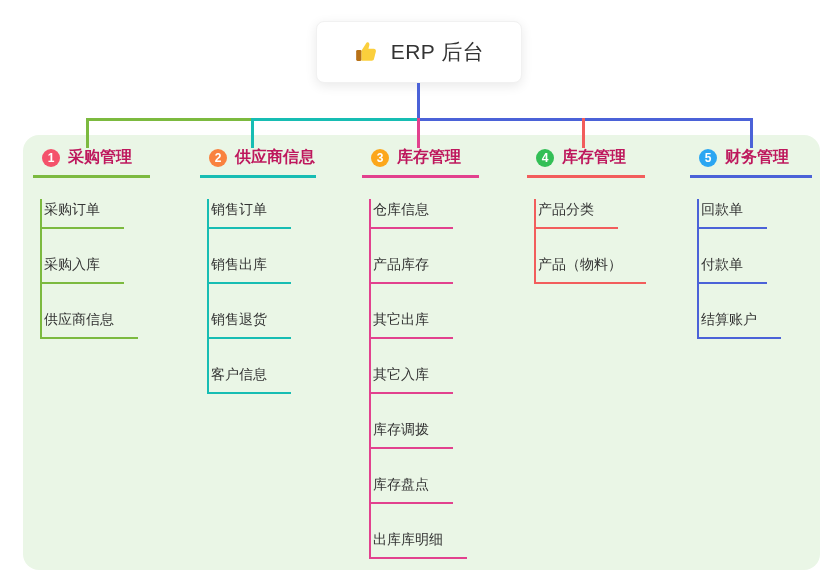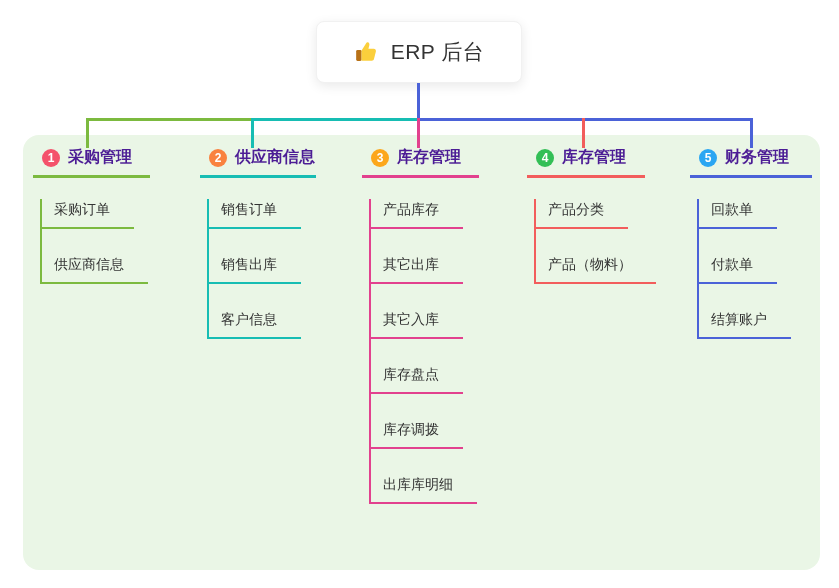--- a/index.html
+++ b/index.html
@@ -45,34 +45,34 @@
   .b3{left:362px;--hw:117px;}
   .b4{left:527px;--hw:118px;}
   .b5{left:690px;--hw:122px;}
   .hdr{
     width:var(--hw);box-sizing:border-box;
     display:flex;align-items:center;gap:8px;
     padding:0 4px 7px 9px;
     border-bottom:3px solid var(--c);
     cursor:pointer;
   }
-  .hdr .htitle{font-size:16px;font-weight:600;color:#4c1d95;white-space:nowrap;}
+  .hdr .htitle{font-size:16px;font-weight:600;color:#be185d;white-space:nowrap;}
   .badge{
     width:18px;height:18px;border-radius:50%;flex:0 0 auto;
     background:var(--badge);color:#fff;font-size:12px;font-weight:600;
     display:flex;align-items:center;justify-content:center;line-height:1;
   }
   .children{
     margin-left:7px;
     border-left:2px solid var(--c);
   }
   .child{
     width:fit-content;
     margin-top:25px;
-    padding:0 24px 8px 12px;
+    padding:0 24px 8px 2px;
     border-bottom:2px solid var(--c);
     font-size:14px;line-height:20px;color:#333;white-space:nowrap;
     cursor:pointer;
   }
   .child:first-child{margin-top:21px;}
 </style>
 </head>
 <body>
 
 <div class="panel"></div>
@@ -95,47 +95,50 @@
 <div class="vline drop drop-4"></div>
 <div class="vline drop drop-5"></div>
 
 <div class="branch b1" style="--c: #7cba3f; --badge: #f4526b;">
   <div class="hdr">
     <span class="badge">1</span>
     <span class="htitle">采购管理</span>
   </div>
   <div class="children">
     <div class="child">采购订单</div>
+    <div class="child">采购入库</div>
     <div class="child">供应商信息</div>
   </div>
 </div>
 
 <div class="branch b2" style="--c: #17bdb3; --badge: #f9823f;">
   <div class="hdr">
     <span class="badge">2</span>
     <span class="htitle">供应商信息</span>
   </div>
   <div class="children">
     <div class="child">销售订单</div>
     <div class="child">销售出库</div>
+    <div class="child">销售退货</div>
     <div class="child">客户信息</div>
   </div>
 </div>
 
 <div class="branch b3" style="--c: #e2418e; --badge: #fca71b;">
   <div class="hdr">
     <span class="badge">3</span>
     <span class="htitle">库存管理</span>
   </div>
   <div class="children">
+    <div class="child">仓库信息</div>
     <div class="child">产品库存</div>
     <div class="child">其它出库</div>
     <div class="child">其它入库</div>
+    <div class="child">库存调拨</div>
     <div class="child">库存盘点</div>
-    <div class="child">库存调拨</div>
     <div class="child">出库库明细</div>
   </div>
 </div>
 
 <div class="branch b4" style="--c: #f25d5c; --badge: #33bf56;">
   <div class="hdr">
     <span class="badge">4</span>
     <span class="htitle">库存管理</span>
   </div>
   <div class="children">

